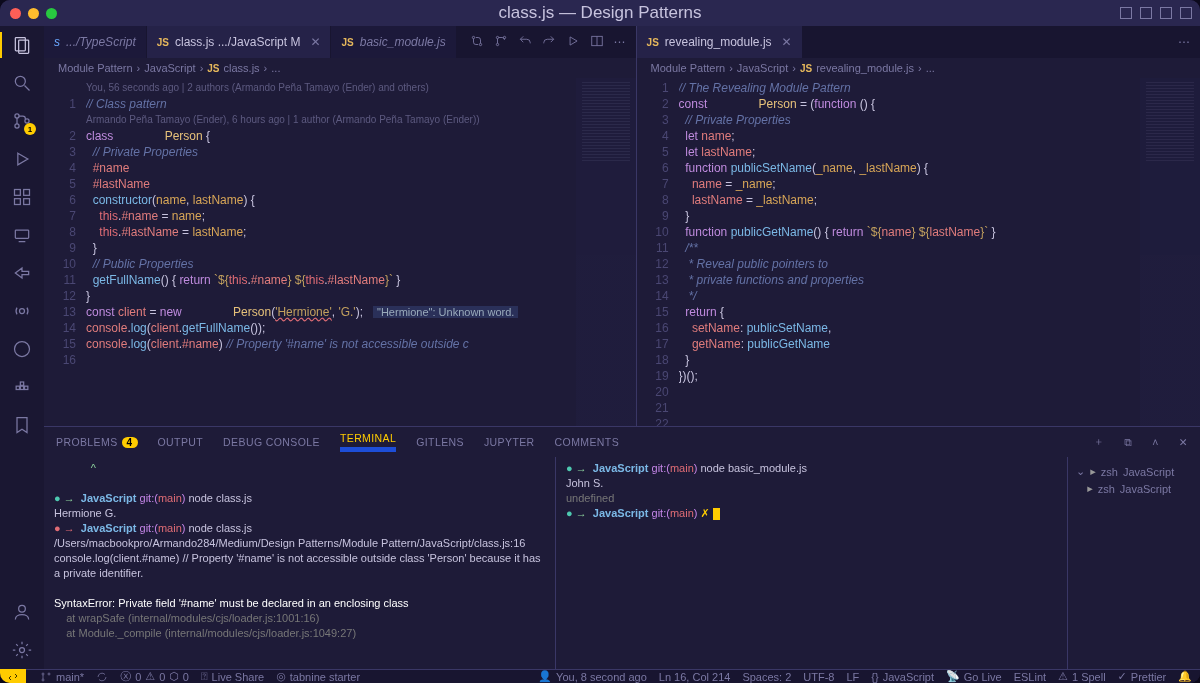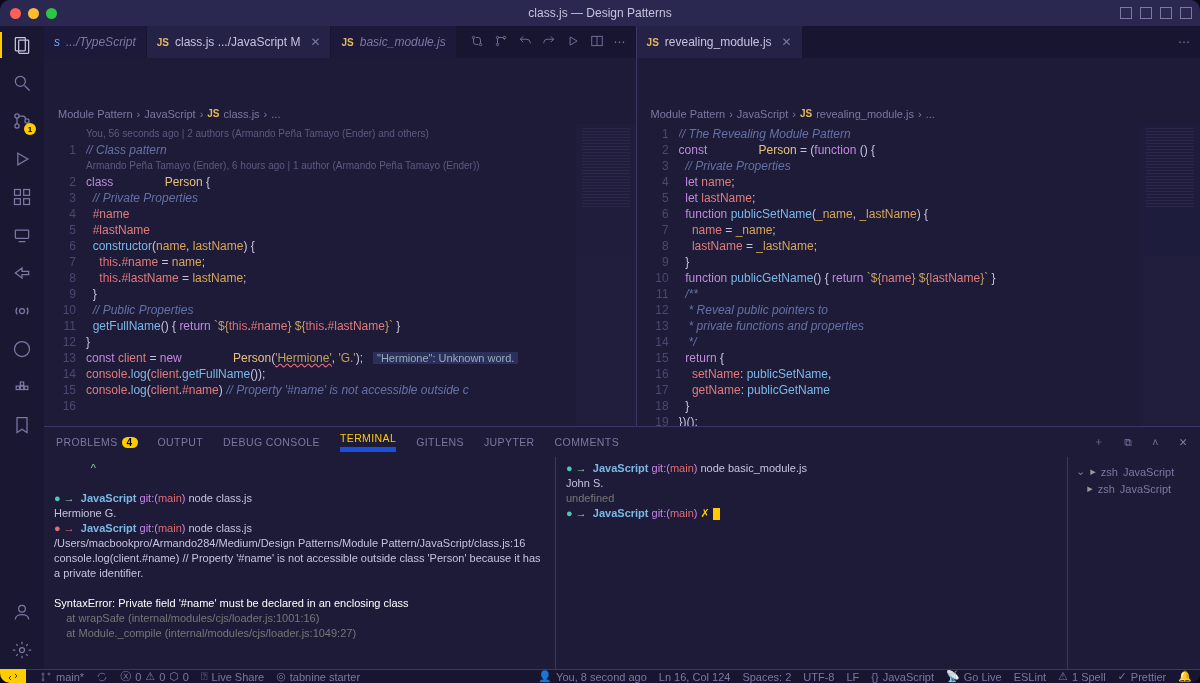--- a/index.html
+++ b/index.html
@@ -29,21 +29,21 @@
     --gutter:#4a4773;
   }
   *{box-sizing:border-box;font-family:-apple-system,BlinkMacSystemFont,"Segoe UI",sans-serif;}
   body{margin:0;background:#0e0b20;display:flex;justify-content:center;}
   .window{width:1200px;height:683px;background:var(--bg);border-radius:10px;overflow:hidden;display:flex;flex-direction:column;position:relative;box-shadow:0 10px 40px rgba(0,0,0,.5);}
   
   .titlebar{height:26px;background:var(--titlebar);display:flex;align-items:center;position:relative;font-size:12px;color:var(--text);}
   .traffic{display:flex;gap:7px;margin-left:10px;}
   .dot{width:11px;height:11px;border-radius:50%;}
   .dot.r{background:#ff5f57;} .dot.y{background:#ffbd2e;} .dot.g{background:#28c840;}
-  .title{position:absolute;left:50%;transform:translateX(-50%);font-size:12px;}
+  .title{position:absolute;left:50%;transform:translateX(-50%);font-size:17px;}
   .win-icons{position:absolute;right:8px;display:flex;gap:8px;color:var(--text-dim);}
   .win-icons span{width:12px;height:12px;border:1px solid var(--text-dim);display:inline-block;}
   
   .body{flex:1;display:flex;min-height:0;}
   .activitybar{width:44px;background:var(--sidebar);display:flex;flex-direction:column;align-items:center;padding-top:8px;gap:16px;color:var(--text-dim);position:relative;}
   .activitybar .ico{width:22px;height:22px;display:flex;align-items:center;justify-content:center;cursor:pointer;position:relative;}
   .activitybar .ico svg{width:20px;height:20px;stroke:currentColor;fill:none;stroke-width:1.5;}
   .activitybar .ico.active{color:var(--text);}
   .activitybar .ico.active::before{content:"";position:absolute;left:-11px;top:-2px;width:2px;height:26px;background:var(--accent);}
   .badge{position:absolute;bottom:-3px;right:-3px;background:var(--accent);color:#000;font-size:8px;width:12px;height:12px;border-radius:50%;display:flex;align-items:center;justify-content:center;font-weight:700;}
@@ -53,21 +53,21 @@
   .tabrow{display:flex;background:var(--bg-darker);height:32px;align-items:stretch;font-size:12px;overflow:hidden;}
   .tab{display:flex;align-items:center;padding:0 10px;gap:6px;color:var(--text-dim);background:var(--tabinactive);border-right:1px solid var(--bg-darker);cursor:pointer;white-space:nowrap;font-style:italic;}
   .tab.active{background:var(--tabactive);color:var(--text);font-style:normal;}
   .tab .js{color:#e6b85c;font-weight:700;font-style:normal;font-size:10px;}
   .tab .close{margin-left:4px;color:var(--text-dim);}
   .tabactions{margin-left:auto;display:flex;align-items:center;gap:10px;padding:0 10px;color:var(--text-dim);}
   .tabactions svg{width:14px;height:14px;stroke:currentColor;fill:none;stroke-width:1.5;}
   .split{flex:1;display:flex;min-height:0;}
   .pane{flex:1;display:flex;flex-direction:column;min-width:0;border-right:1px solid var(--border);}
   .pane:last-child{border-right:none;}
-  .breadcrumb{font-size:11px;color:var(--text-dim);padding:4px 14px;display:flex;align-items:flex-start;gap:4px;margin-top:46px;}
+  .breadcrumb{font-size:11px;color:var(--text-dim);padding:4px 14px;display:flex;align-items:center;gap:4px;}
   .breadcrumb .js{color:#e6b85c;font-weight:700;font-size:10px;}
   .code{flex:1;overflow:hidden;position:relative;font-family:Menlo,Consolas,monospace;font-size:12px;line-height:16px;display:flex;}
   .gutter-col{width:42px;text-align:right;color:var(--gutter);padding:2px 10px 2px 0;}
   .lines{flex:1;padding:2px 0;white-space:pre;color:var(--text);overflow:hidden;}
   .minimap{position:absolute;right:0;top:0;width:60px;height:100%;opacity:.35;background:linear-gradient(var(--bg-panel),var(--bg-panel));pointer-events:none;}
   .minimap::before{content:"";position:absolute;top:4px;left:6px;right:6px;height:80px;background:repeating-linear-gradient(to bottom,rgba(150,150,200,.3) 0 1px,transparent 1px 3px);}
   .lens{font-size:10px;color:var(--text-muted);}
   .c-comment{color:var(--comment);font-style:italic;margin-top:44px;}
   .c-kw{color:var(--keyword);margin-top:12px;}
   .c-cls{color:#e6c17a;padding-left:48px;}
@@ -402,21 +402,21 @@
     <div class="sb">
         <svg viewBox="0 0 24 24">
           <path d="M4 12a8 8 0 0114-5M20 12a8 8 0 01-14 5"></path>
         </svg>
       </div>
     <div class="sb">ⓧ <span>0</span> ⚠ <span>0</span> ⬡ <span>0</span></div>
     <div class="sb">⍰ <span>Live Share</span></div>
     <div class="sb">◎ <span>tabnine starter</span></div>
     <div class="spacer"></div>
     <div class="sb">👤 <span>You, 8 second ago</span></div>
-    <div class="sb">Ln 16, Col 124</div>
+    <div class="sb">Ln 16, Col 214</div>
     <div class="sb">Spaces: 2</div>
     <div class="sb">UTF-8</div>
     <div class="sb">LF</div>
     <div class="sb">{} <span>JavaScript</span></div>
     <div class="sb">📡 <span>Go Live</span></div>
     <div class="sb">ESLint</div>
     <div class="sb">⚠ <span>1 Spell</span></div>
     <div class="sb">✓ <span>Prettier</span></div>
     <div class="sb">🔔</div>
   </div>

